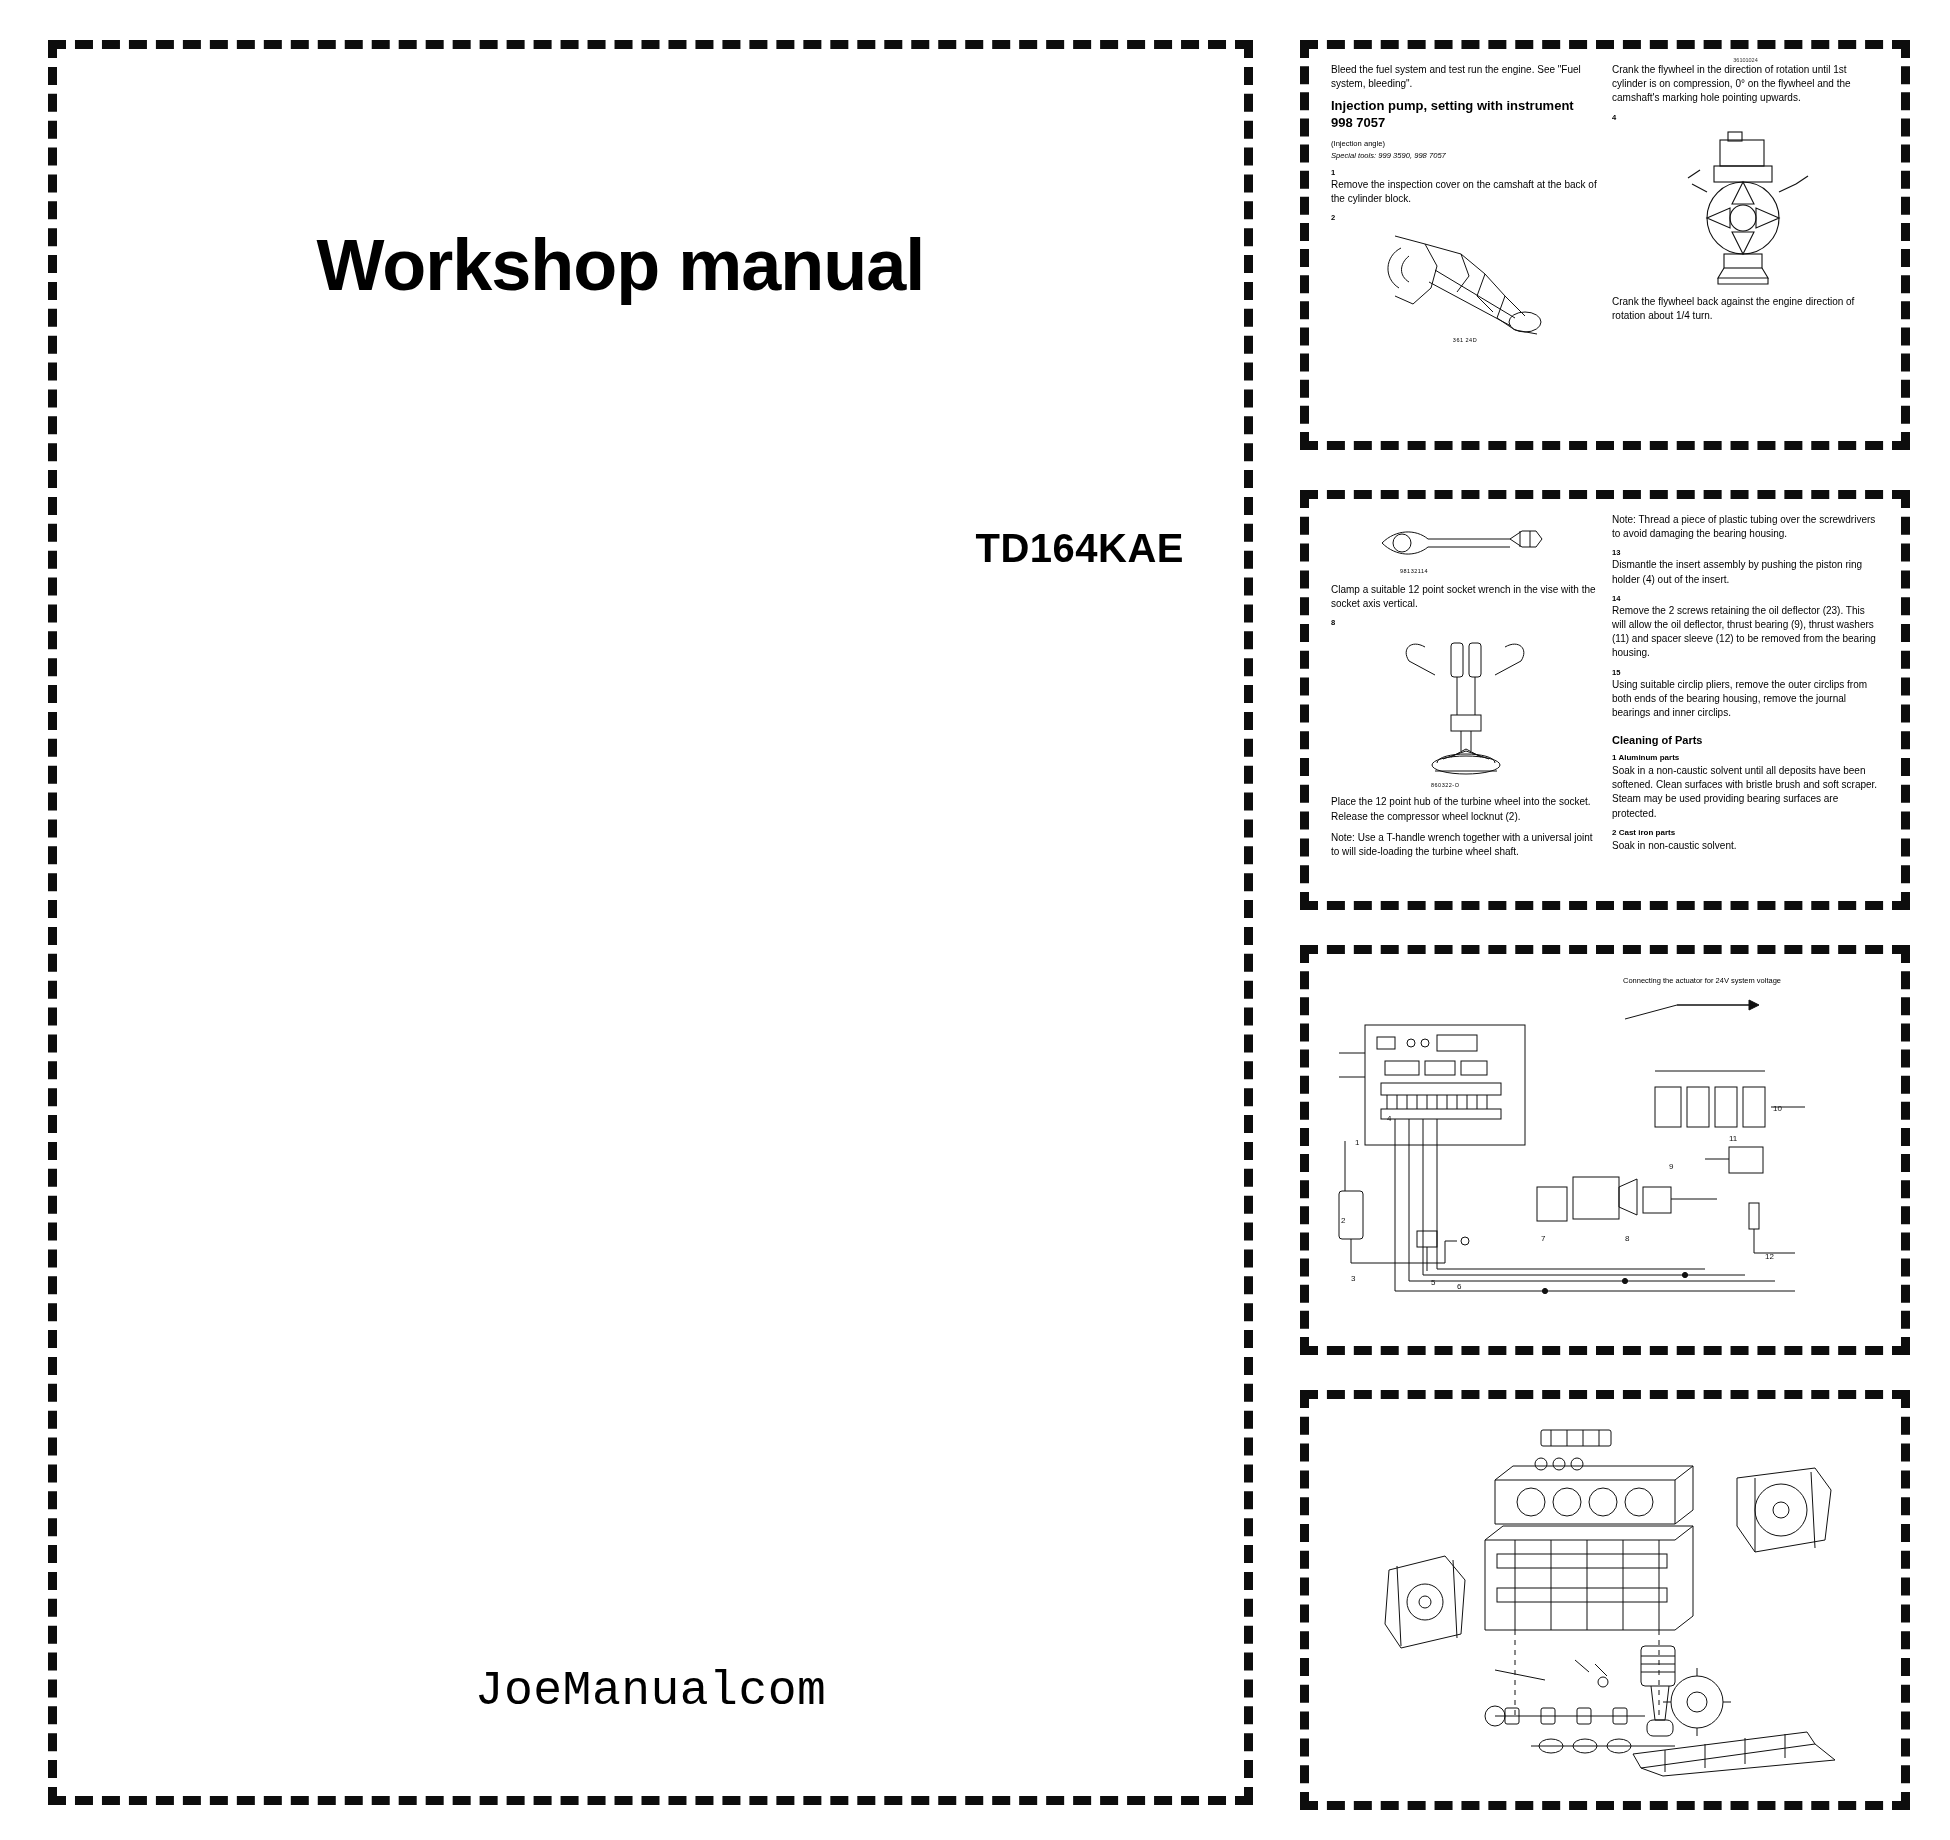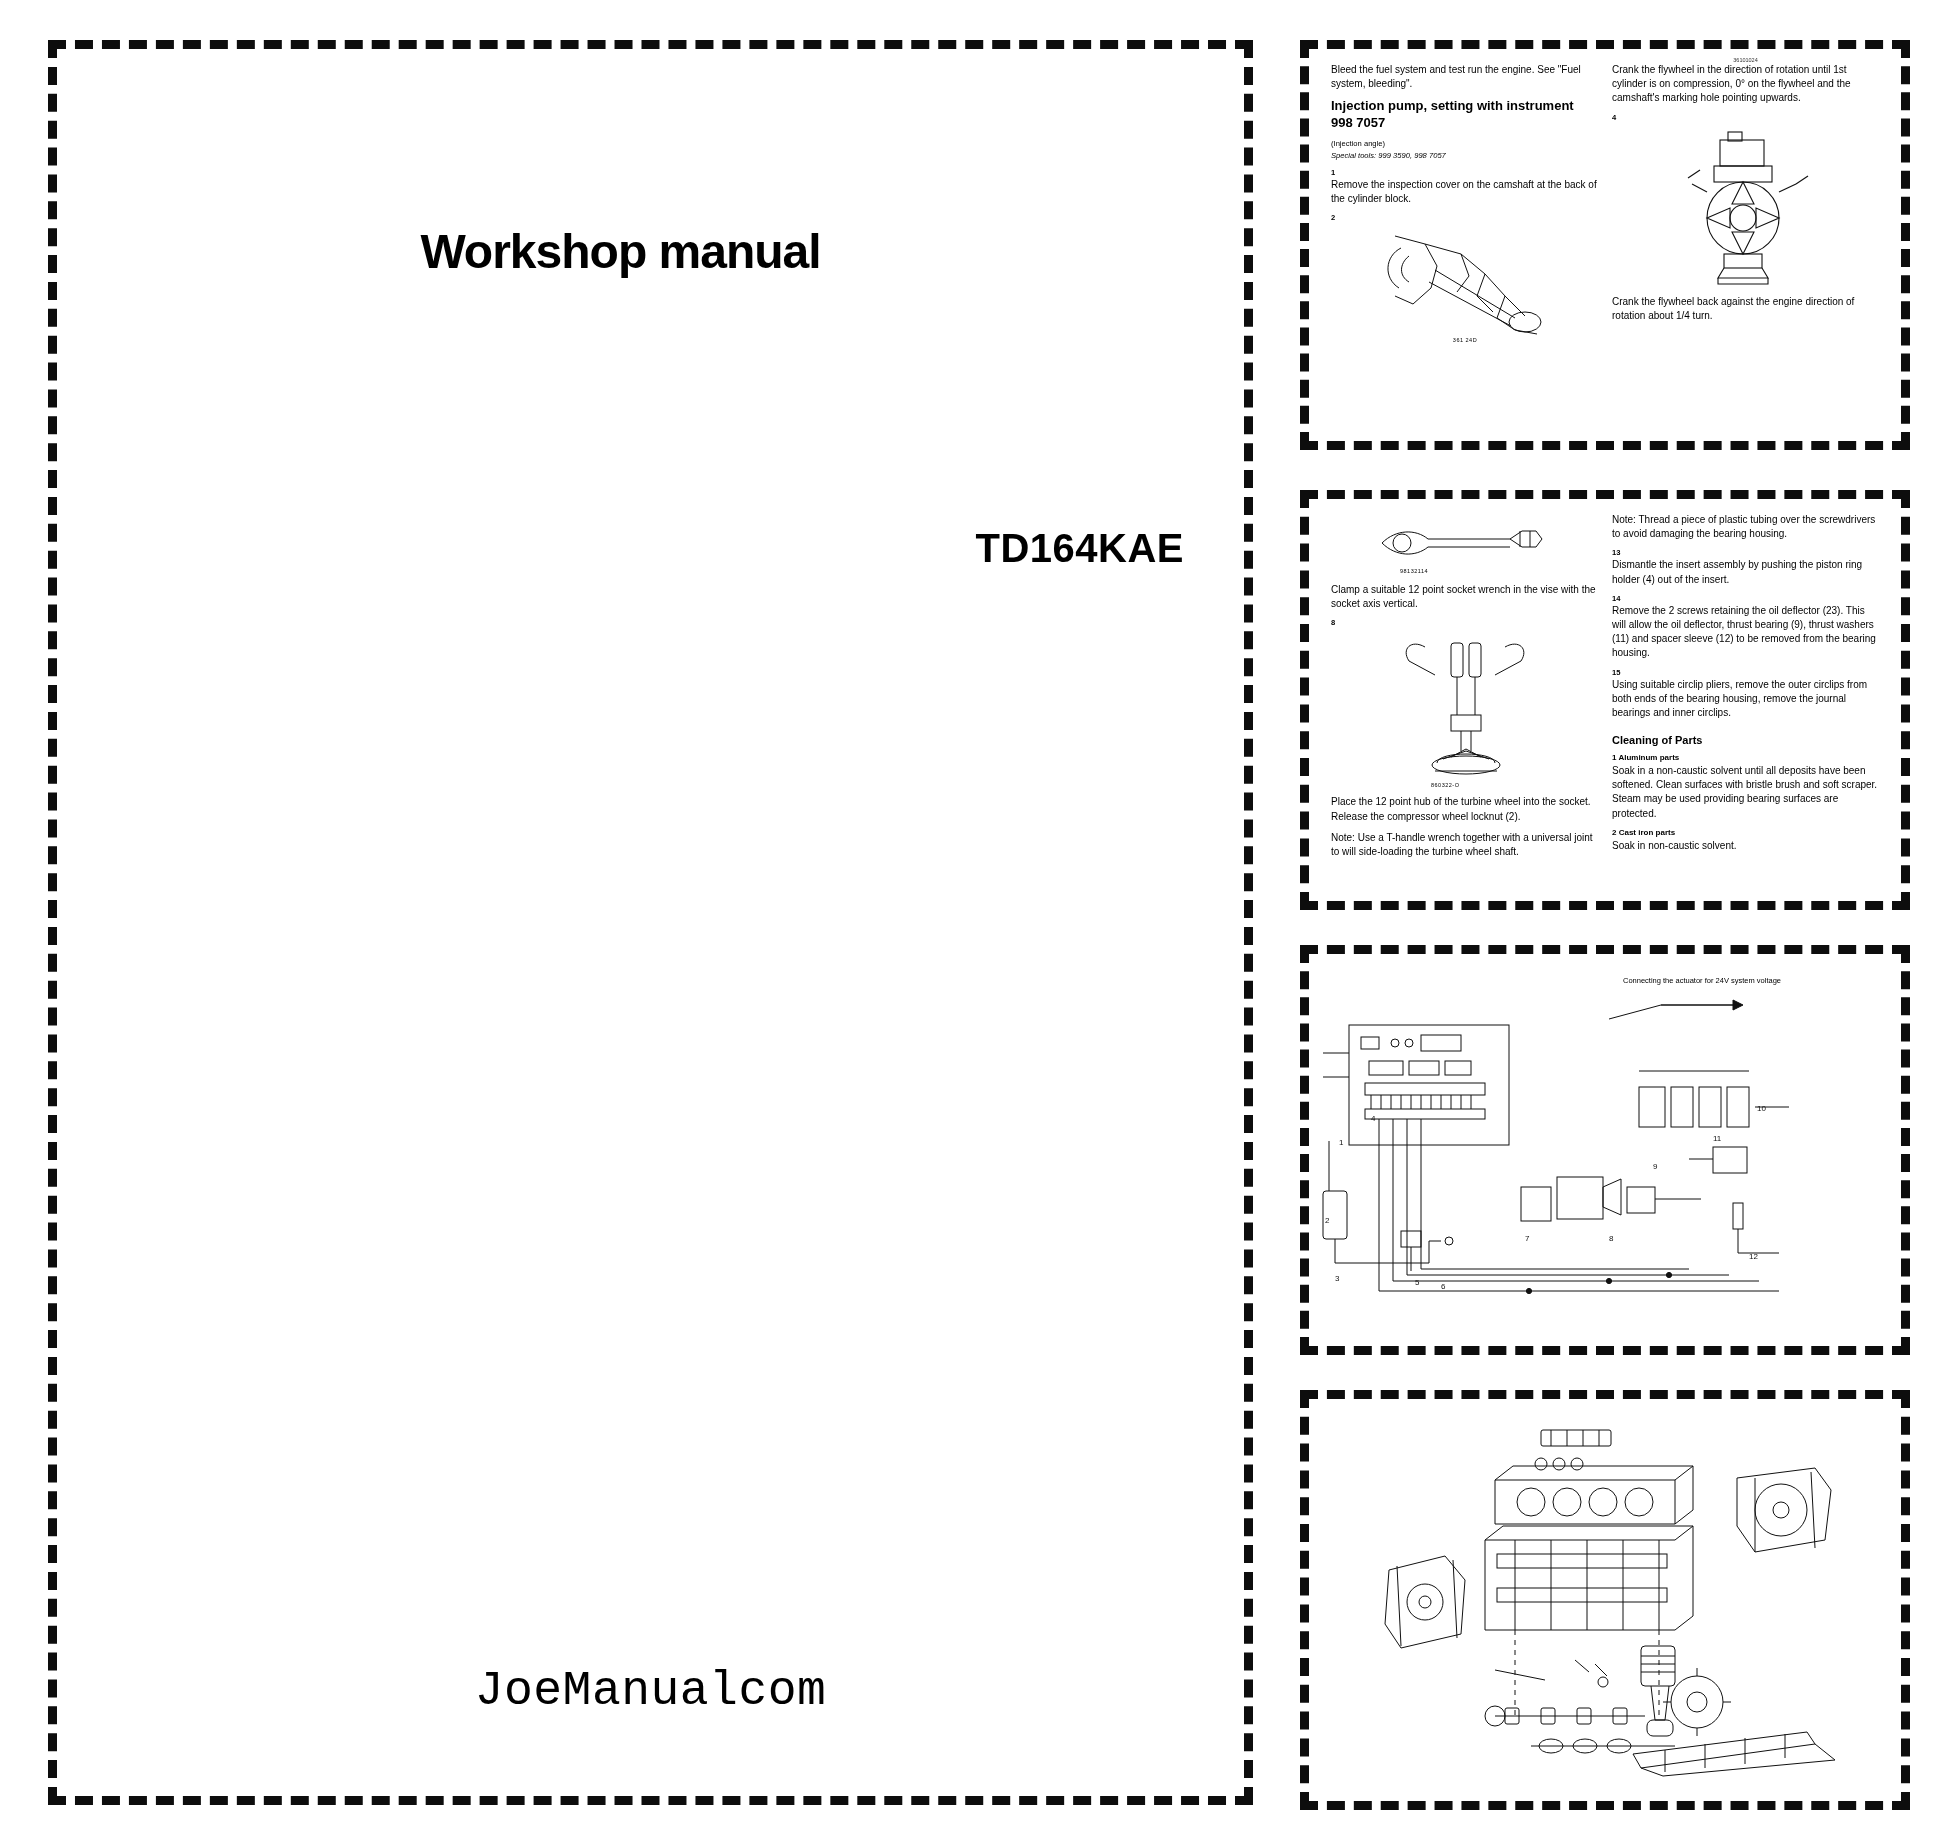--- a/index.html
+++ b/index.html
@@ -36,21 +36,21 @@
     position: relative;
     width: 100%;
     height: 100%;
   }
   .cover-title {
     position: absolute;
     top: 175px;
     left: 0;
     right: 60px;
     text-align: center;
-    font-size: 48px;
+    font-size: 72px;
     font-weight: bold;
     letter-spacing: -1px;
     font-family: "Liberation Sans", sans-serif;
   }
   .cover-models {
     position: absolute;
     top: 470px;
     left: 90px;
     right: 60px;
     text-align: right;
@@ -140,21 +140,21 @@
   }
 
   
   .fig { display: block; margin: 4px auto; }
 
   .wire-wrap {
     position: absolute;
     inset: 0;
     display: flex;
     flex-direction: column;
-    align-items: flex-start;
+    align-items: center;
     justify-content: flex-start;
     padding-top: 22px;
     box-sizing: border-box;
   }
   .wire-caption {
     font-size: 7.5px;
     margin-bottom: 6px;
     align-self: flex-end;
     margin-right: 120px;
   }

